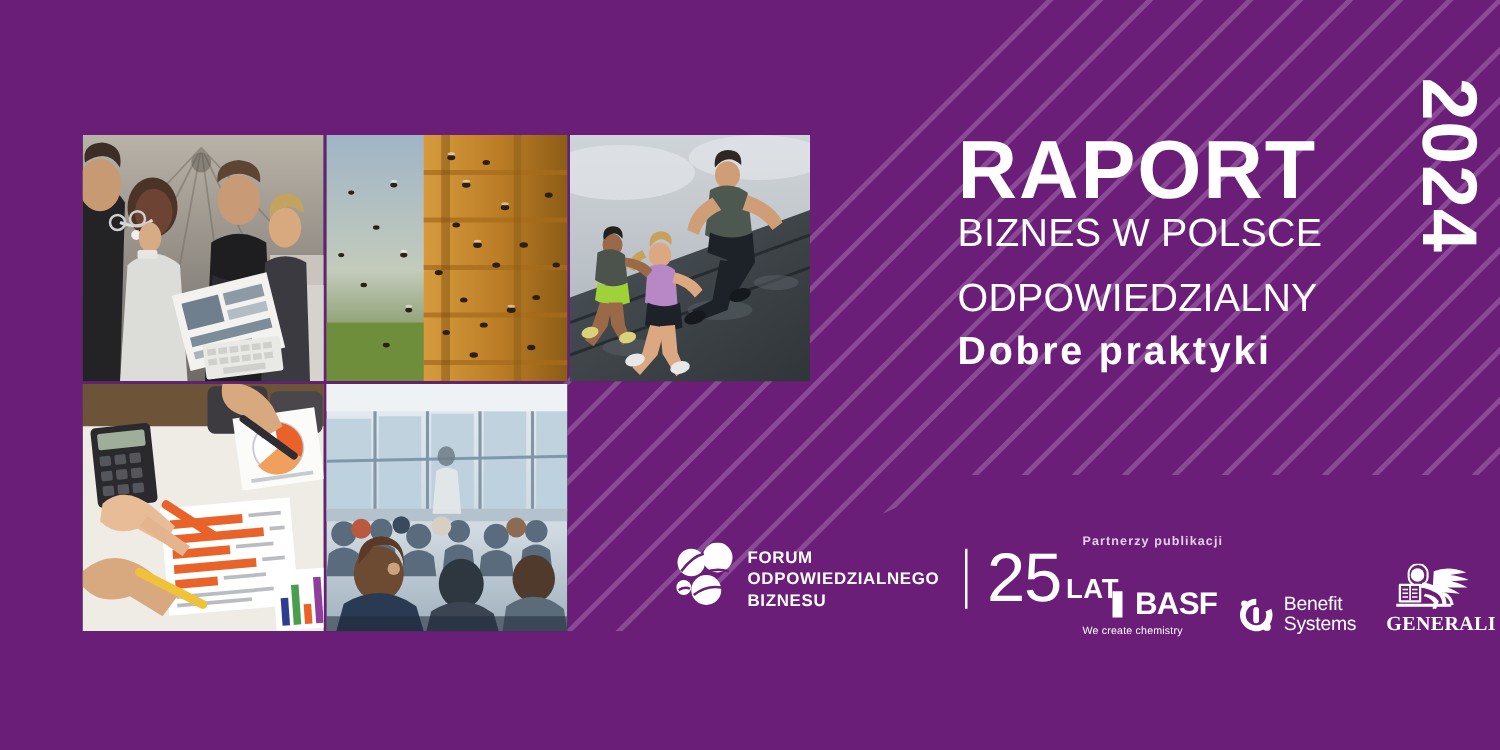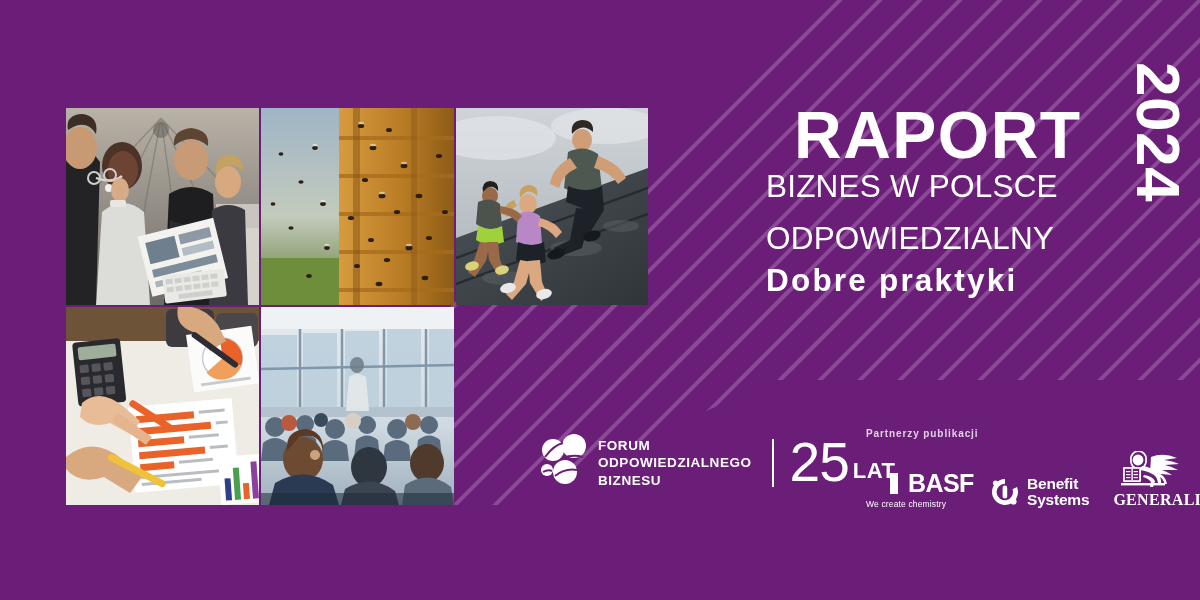--- a/index.html
+++ b/index.html
@@ -70,21 +70,20 @@
     top: 104px;
     width: 300px;
   }
   #title-raport {
     font-size: 66px;
     font-weight: bold;
     letter-spacing: 1.5px;
     line-height: 0.96;
     color: #ffffff;
     white-space: nowrap;
-    margin-left: 28px;
   }
   .subtitle-line {
     font-size: 31.5px;
     font-weight: 400;
     letter-spacing: 0.2px;
     line-height: 1.25;
     color: #ffffff;
     white-space: nowrap;
   }
   #subtitle-line-1 { margin-top: 12px; }
@@ -213,21 +212,21 @@
   }
 
   
   #partner-benefit { display: flex; align-items: center; }
   #benefit-mark { width: 30px; height: 30px; }
   #benefit-mark svg { display: block; }
   #benefit-name {
     margin-left: 7px;
     color: #ffffff;
     font-size: 15.5px;
-    font-weight: bold;
+    font-weight: normal;
     line-height: 1.08;
     letter-spacing: -0.2px;
   }
 
   
   #partner-generali { text-align: right; width: 72px; }
   #generali-mark { width: 64px; height: 38px; margin: 0 auto; }
   #generali-mark svg { display: block; }
   #generali-name {
     color: #ffffff;

